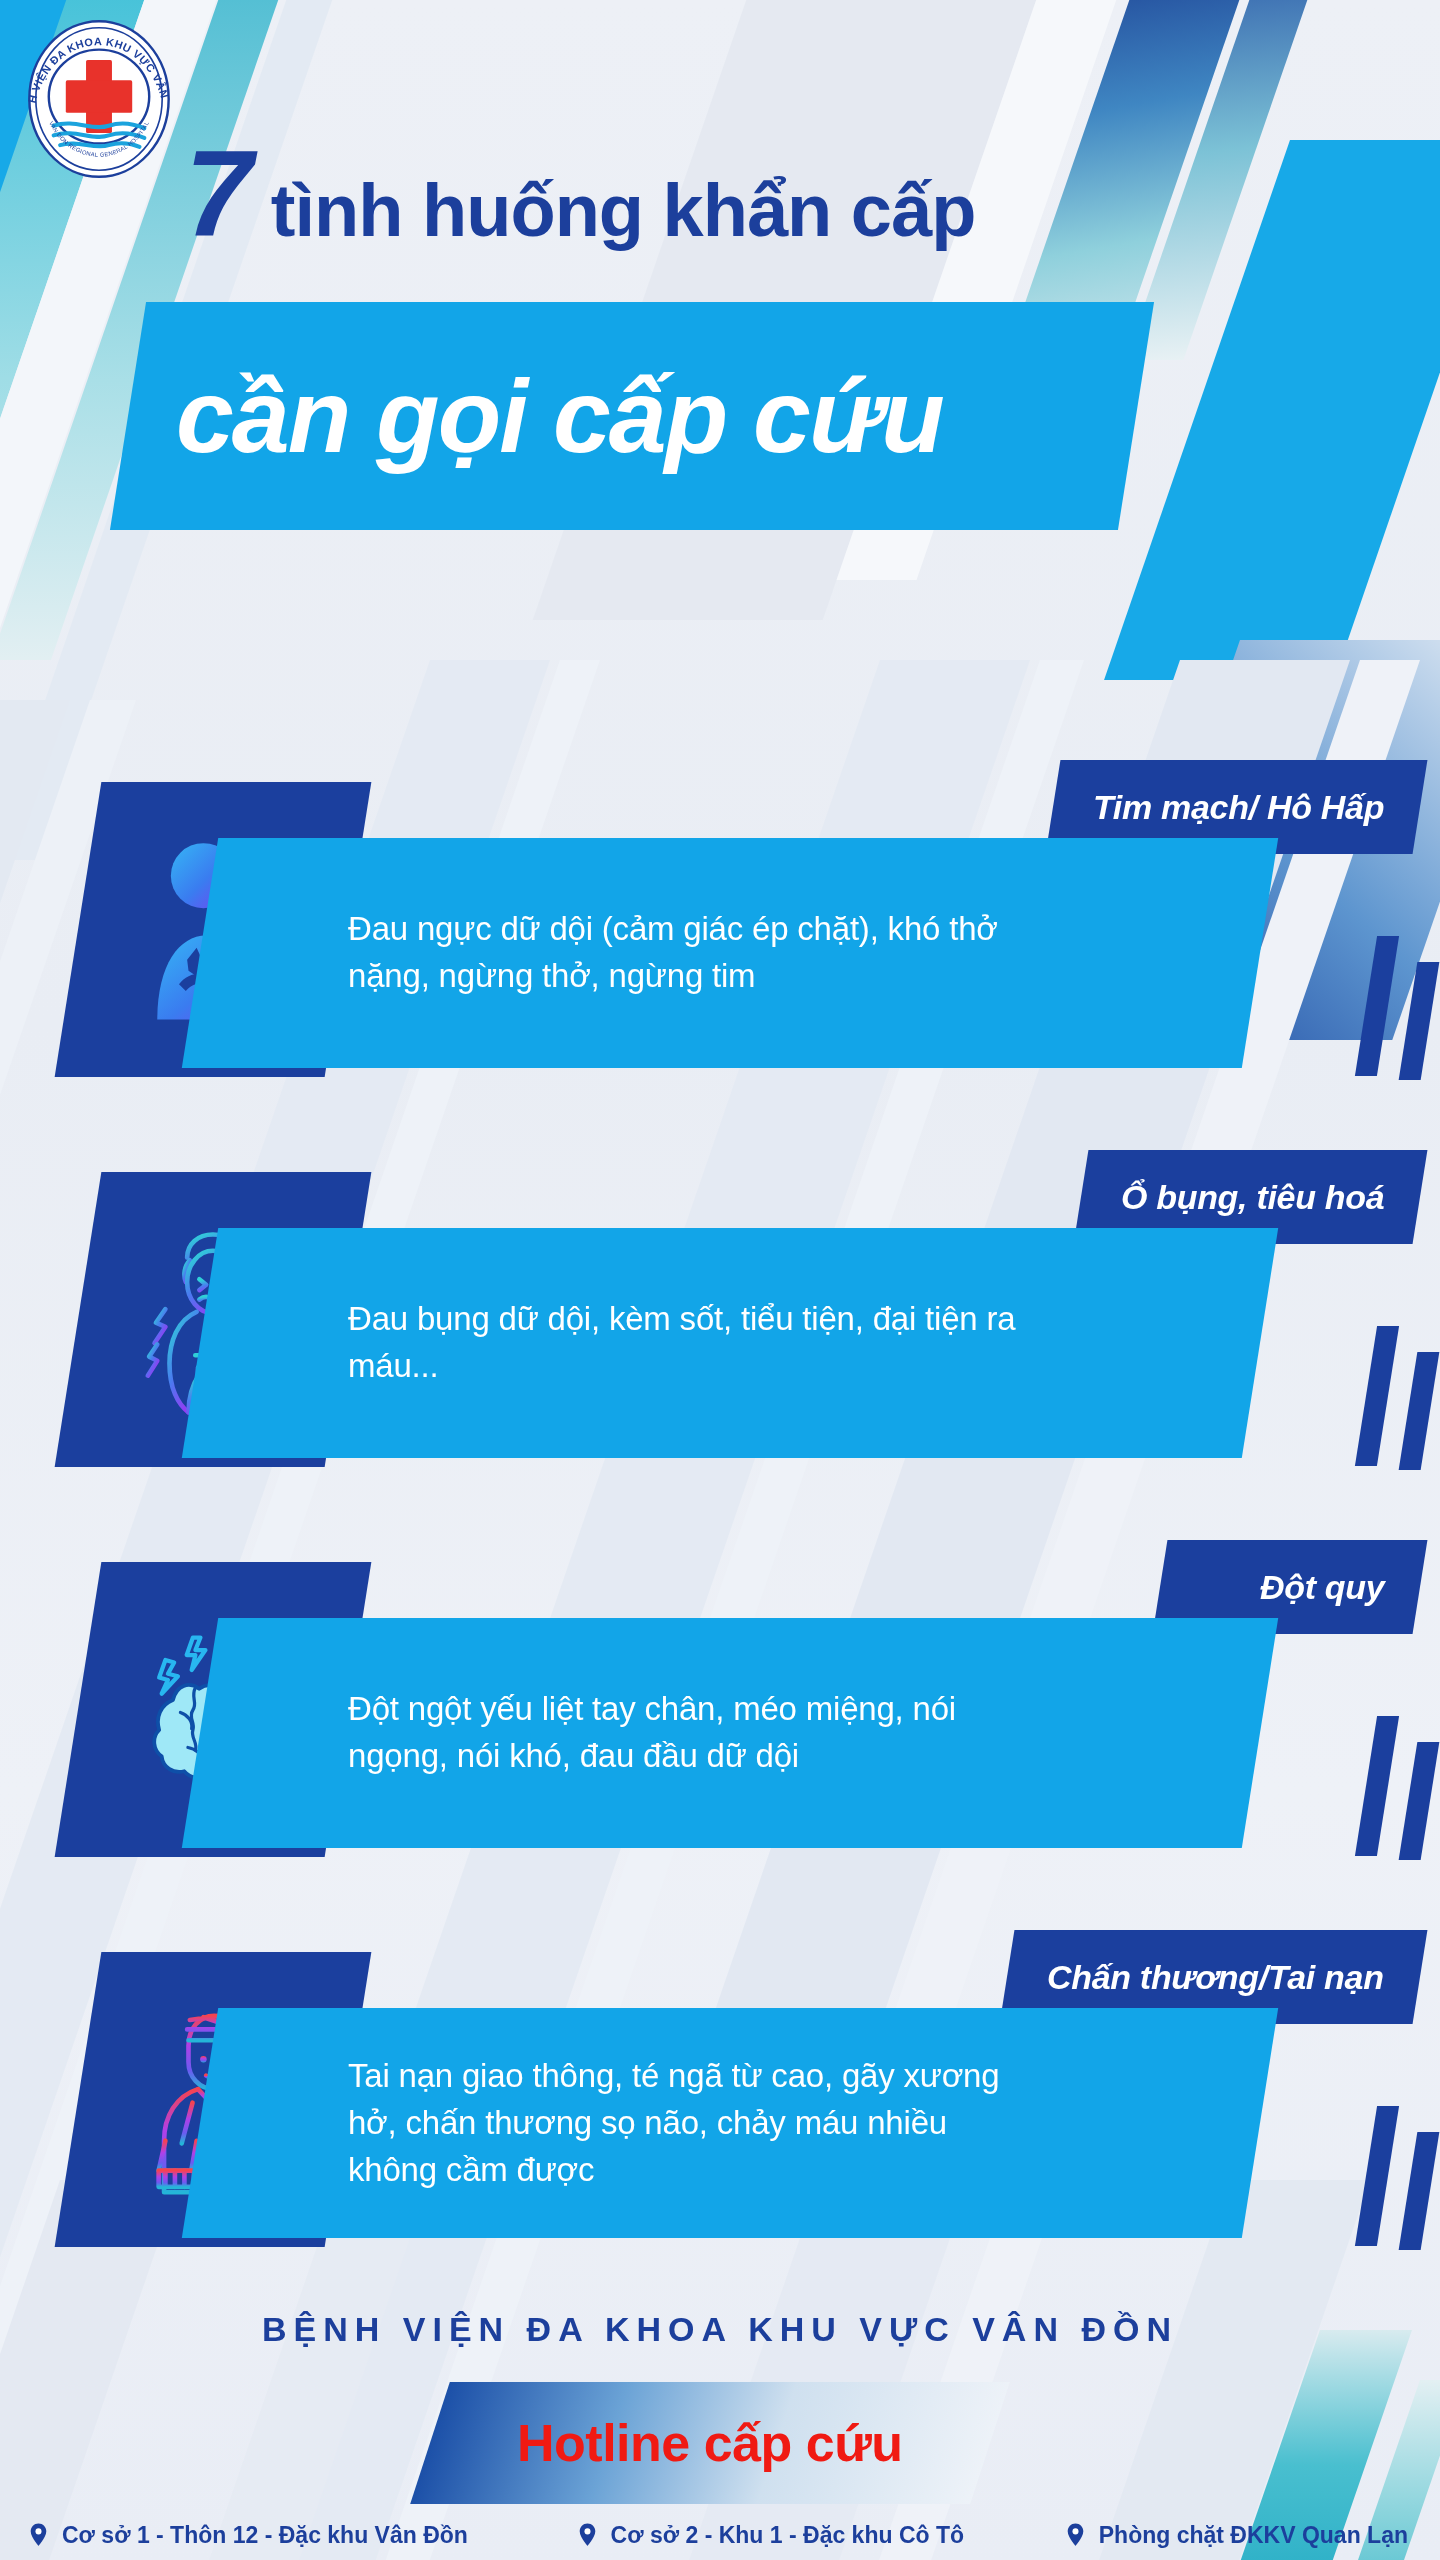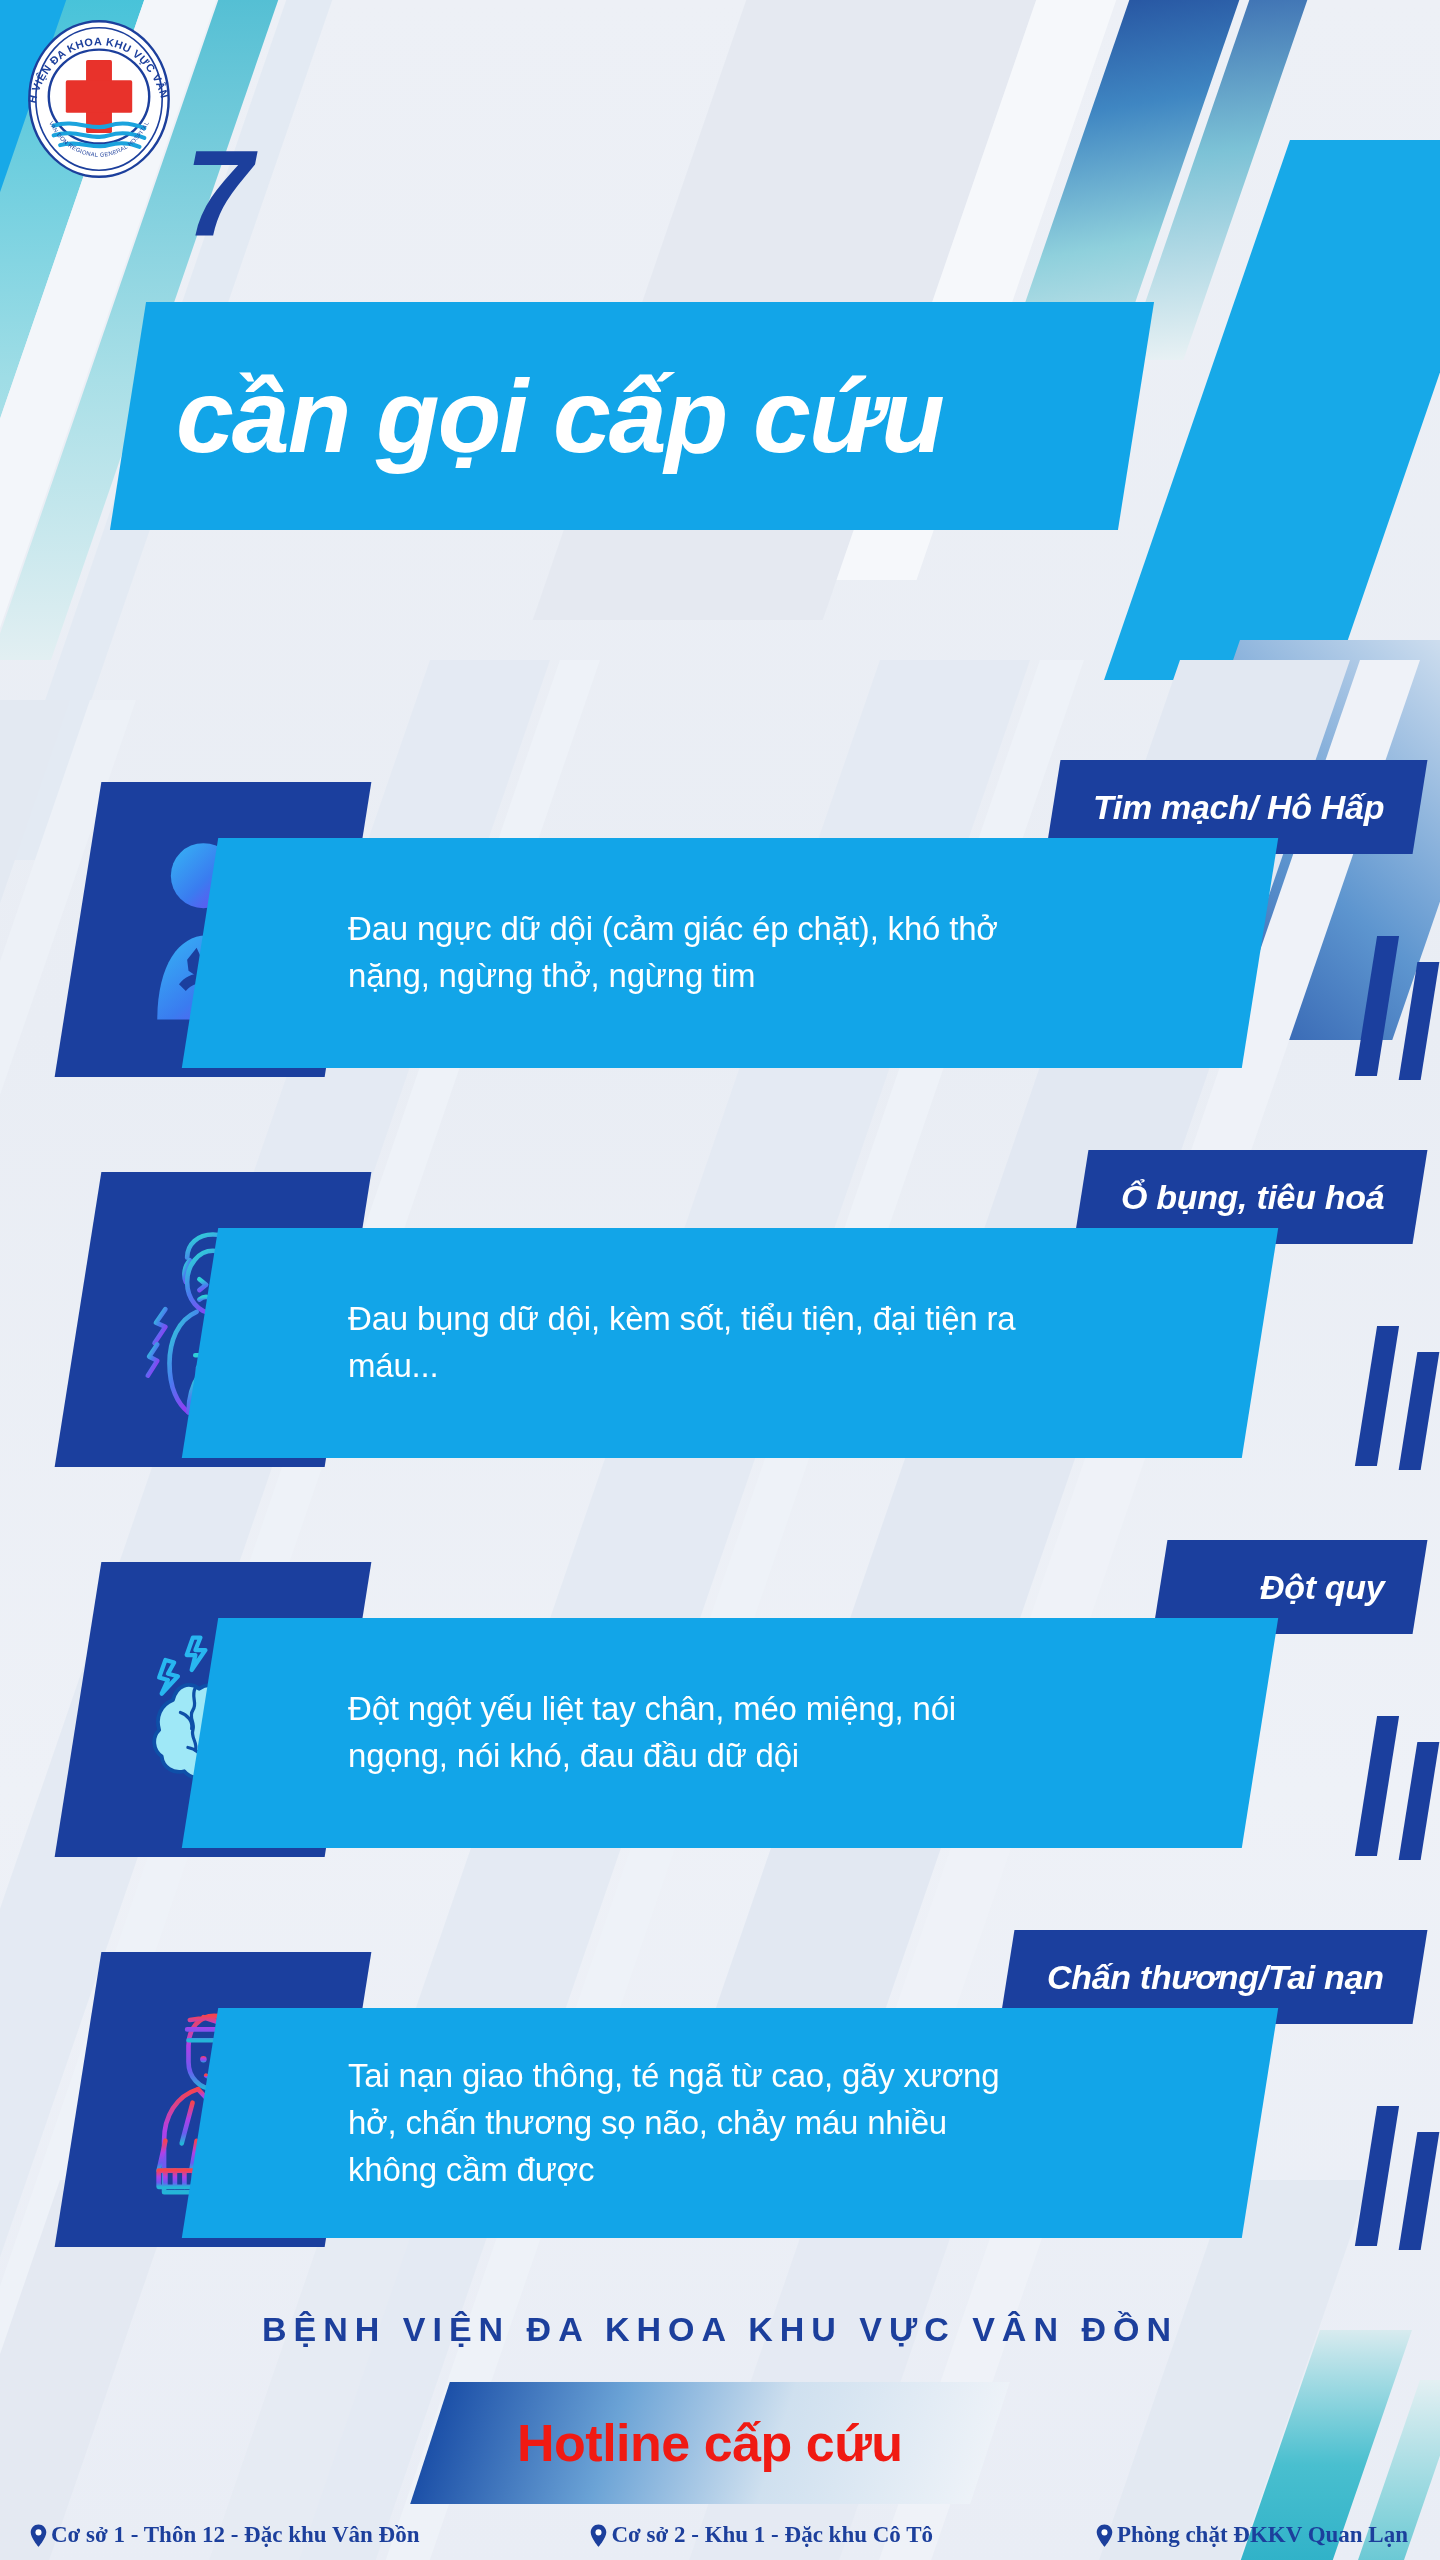--- a/index.html
+++ b/index.html
@@ -214,22 +214,22 @@
 
   .contacts{
     position:absolute; left:0; top:222px; width:1440px;
     display:flex; justify-content:space-between; padding:0 26px;
   }
   .contact-col{ display:flex; flex-direction:column; gap:48px; }
   .contact-col:nth-child(2){ padding-left:8px; }
   .contact-col:nth-child(3){ padding-right:6px; }
 
   .contact-line{
-    display:flex; align-items:flex-end; 
-    color:#1c3f9c; font-size:23px; font-weight:bold; white-space:nowrap;font-family:Liberation Serif, serif;
+    display:flex; align-items:flex-start; gap:11px;
+    color:#1c3f9c; font-size:23px; font-weight:bold; white-space:nowrap;
   }
   .ic{ width:25px; height:25px; flex:0 0 25px; display:block; }
 </style>
 </head>
 <body>
 
 <div class="poster">
 
   <div class="bg-layer">
     <div class="stripe stripe-cyan-main"></div>
@@ -286,20 +286,21 @@
           <textPath href="#arcTop" startOffset="50%" text-anchor="middle">BỆNH VIỆN ĐA KHOA KHU VỰC VÂN ĐỒN</textPath>
         </text>
         <text font-size="7.2" fill="#1c3f9c" letter-spacing="0.4" font-family="Liberation Sans, sans-serif">
           <textPath href="#arcBot" startOffset="50%" text-anchor="middle">VAN DON REGIONAL GENERAL HOSPITAL</textPath>
         </text>
       </svg>
     </div>
 
     <div class="title-line1">
       <span class="title-seven">7</span>
+      <span class="title-rest">tình huống khẩn cấp</span>
     </div>
 
     <div class="banner">
       <span class="banner-text">cần gọi cấp cứu</span>
     </div>
   </div>
 
   <div class="cards">
 
     <div class="card">

